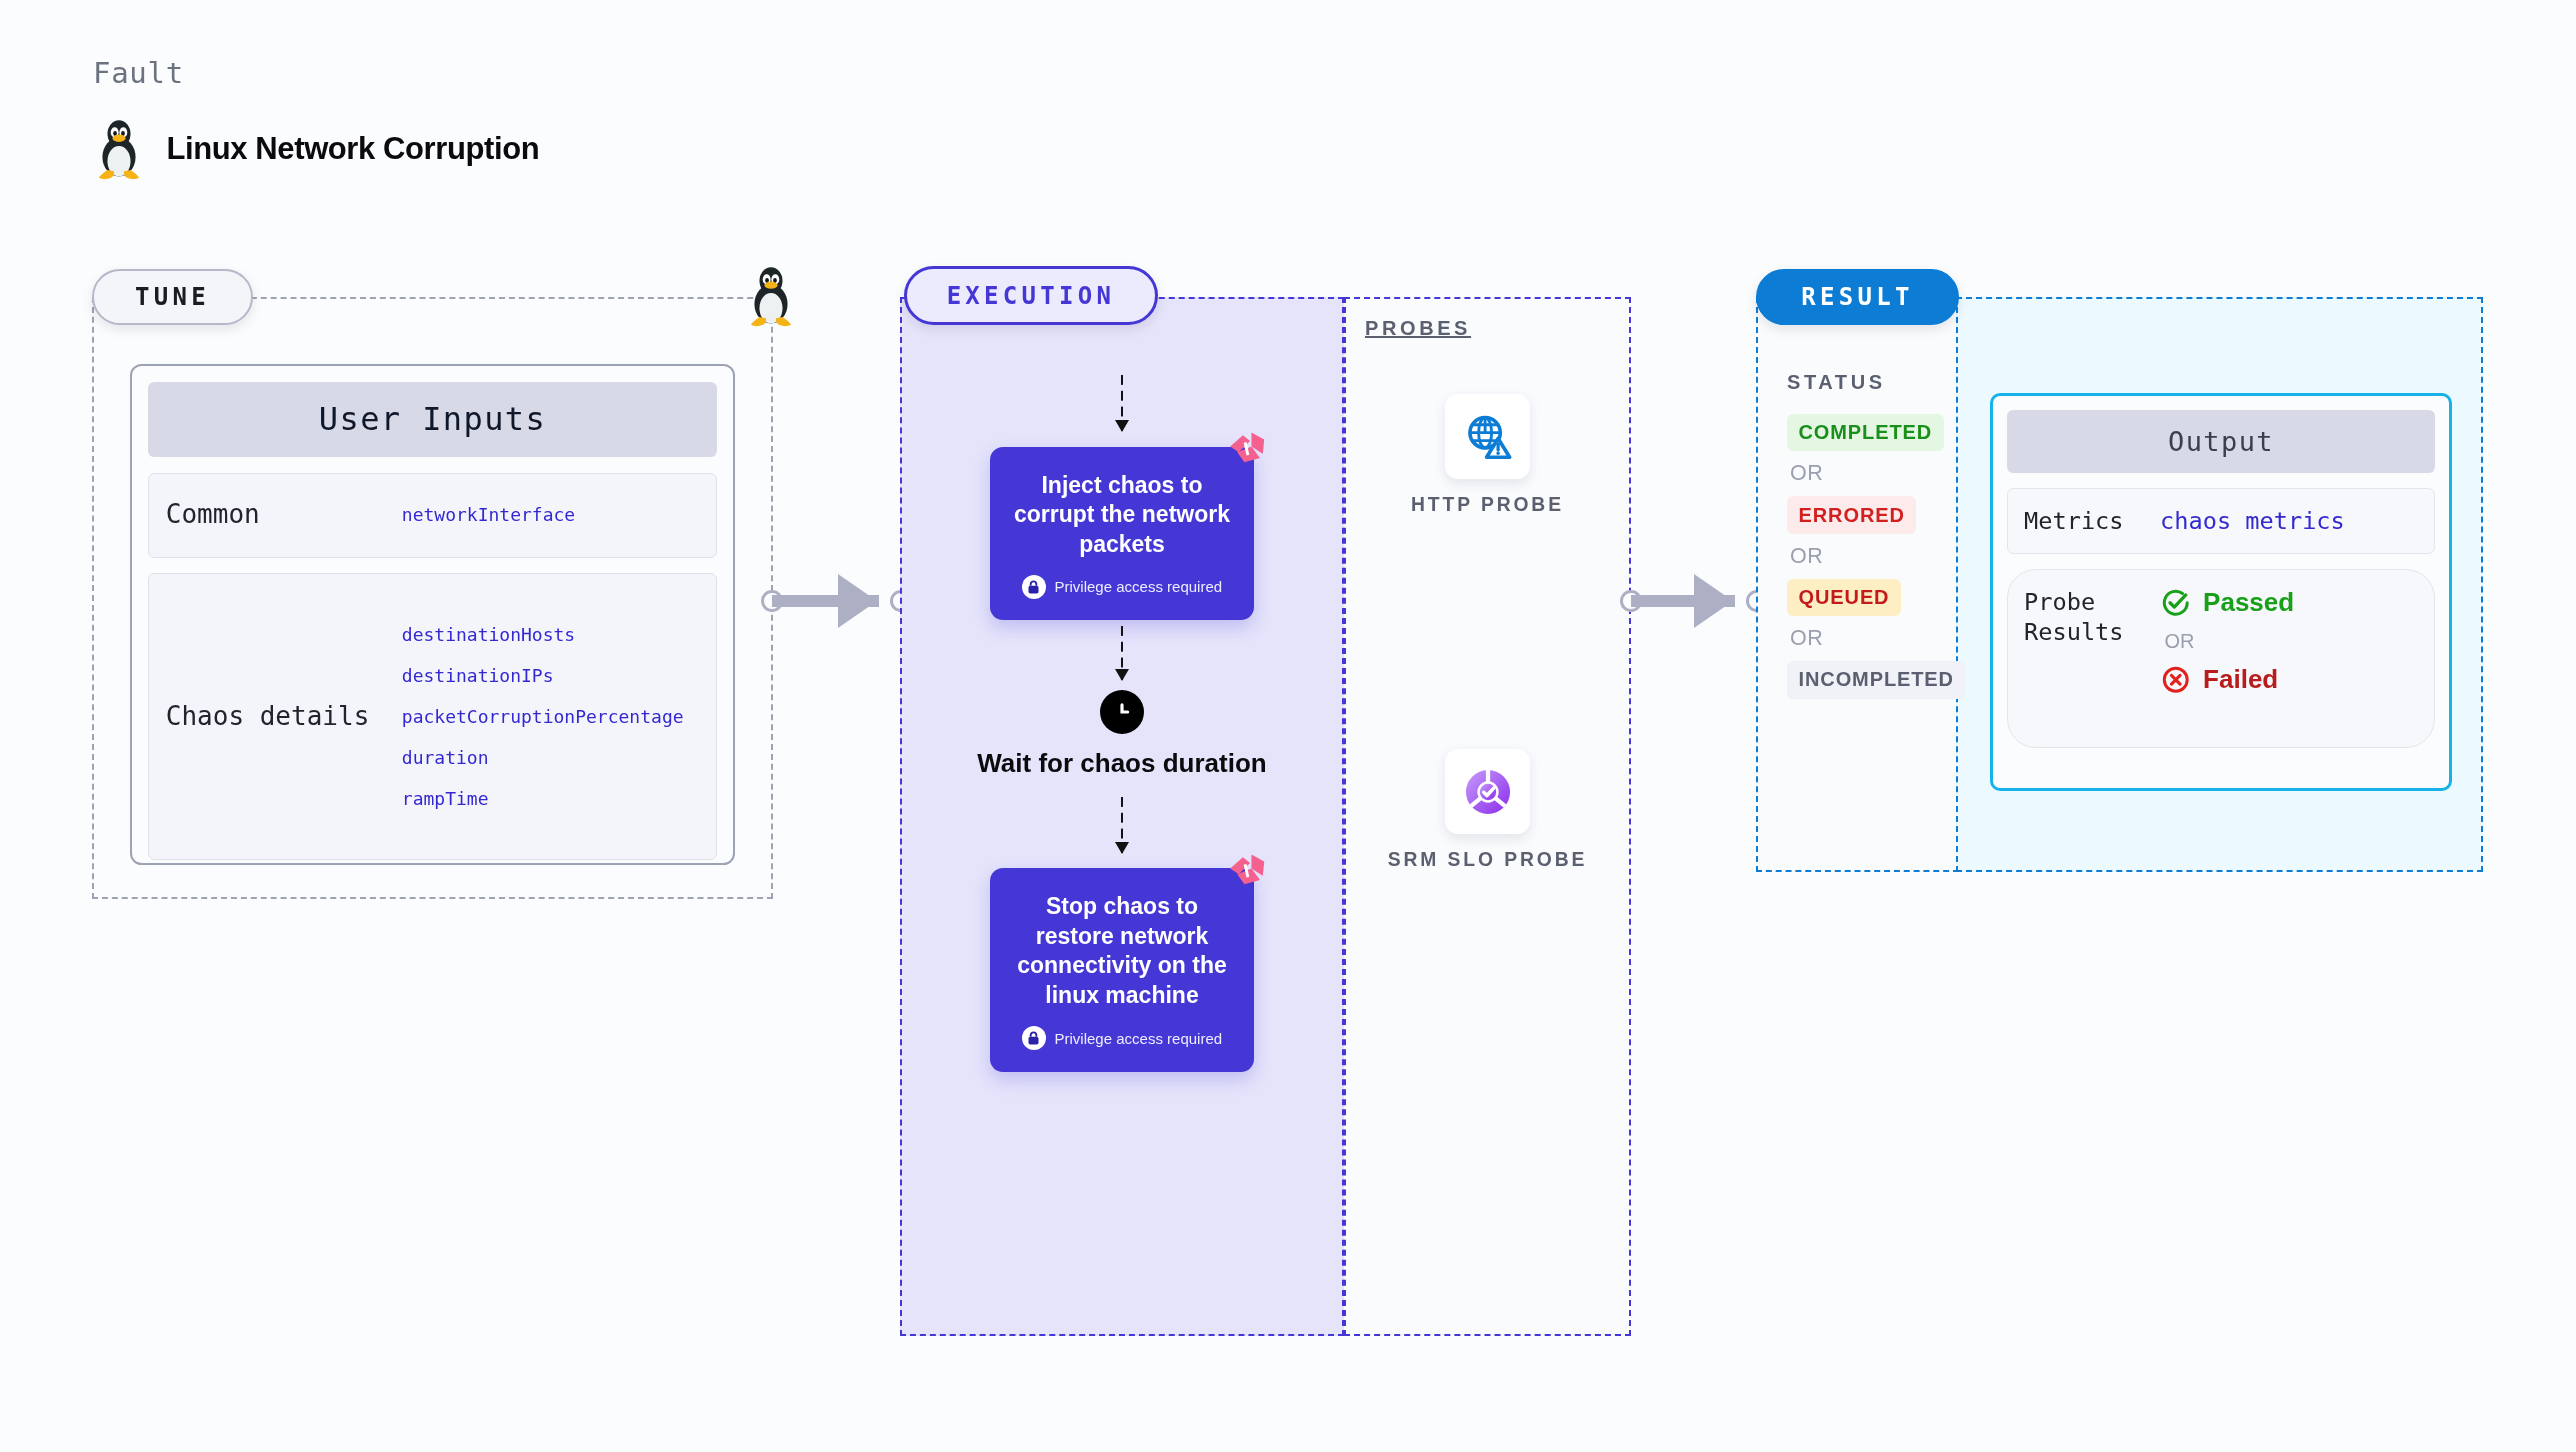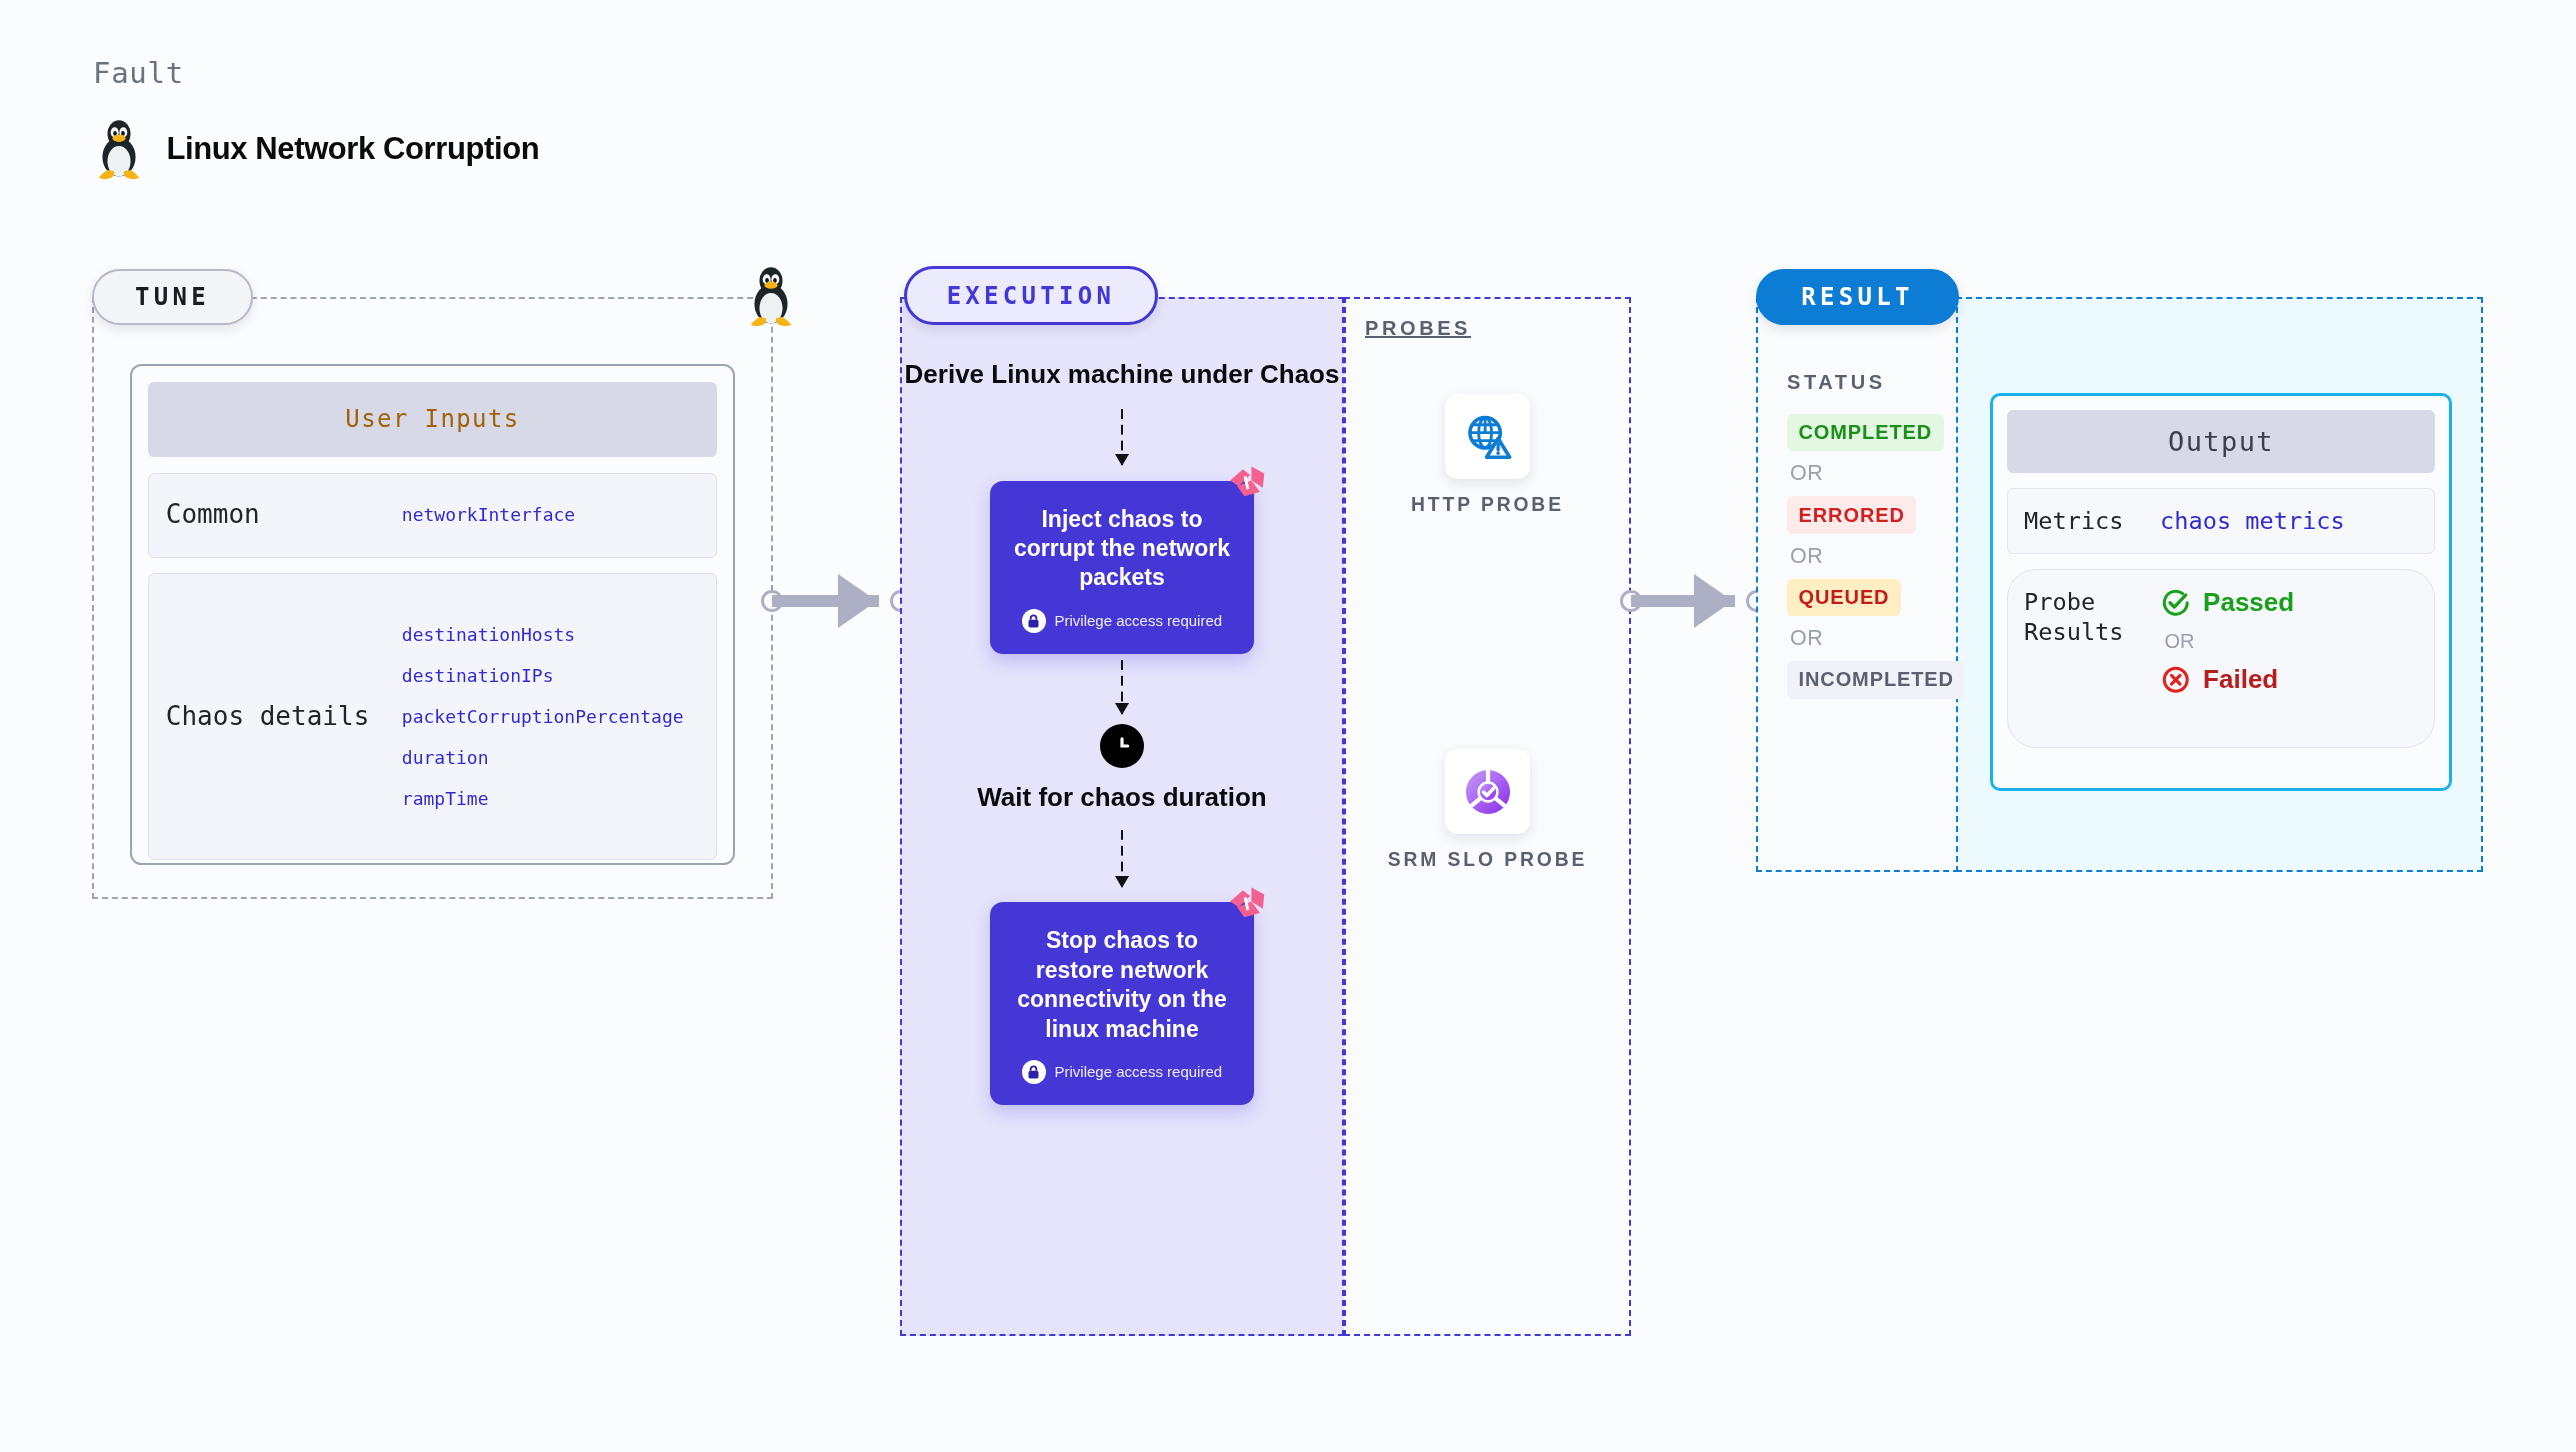--- a/index.html
+++ b/index.html
@@ -61,21 +61,21 @@
     width: 605px; height: 501px;
     background: #fbfcfd;
     border: 2.9px solid #9ca3b5; border-radius: 11.5px;
     padding: 15.8px;
   }
   .inputs-title {
     height: 75px; background: #d8d9e6;
     border-radius: 6.4px;
     display: flex; align-items: center; justify-content: center;
     font-family: "DejaVu Sans Mono", monospace;
-    font-size: 24px; color: #a16207; letter-spacing: 1.4px;
+    font-size: 32px; color: #0f172a; letter-spacing: 1.4px;
   }
   .inputs-row {
     margin-top: 15.8px;
     background: #f4f5fa;
     border: 1.4px solid #dfe1ea; border-radius: 6.4px;
     display: flex; align-items: center;
     padding: 18.6px 17px;
     min-height: 85px;
   }
   .row-label {
@@ -309,21 +309,20 @@
     <div class="conn-head" style="left:838px; top:574px;"></div>
     <div class="conn-dot" style="left:890px; top:590px;"></div>
   </div>
 
   <div class="panel" id="exec-panel">
     <div class="panel-dash"></div>
   </div>
   <div class="chip" id="exec-chip">EXECUTION</div>
 
   <div class="flow">
-    <div class="flow-text">Derive Linux machine under Chaos</div>
     <div class="dash-arrow" style="height:56px; margin-top:17px;"></div>
 
     <div class="chaos-box" style="margin-top:15.8px;">
       <svg class="harness-badge" viewBox="0 0 66 62">
         <path d="M10 22 L28 6 L38 14 L22 30 Z" fill="#f4618f"></path>
         <path d="M40 2 L58 12 L56 32 L40 22 Z" fill="#f4618f"></path>
         <path d="M20 30 L40 22 L52 38 L30 44 Z" fill="#f4618f"></path>
         <path d="M31 16 L35 34" stroke="#fff" stroke-width="4" fill="none"></path>
       </svg>
       <div class="chaos-title">Inject chaos to corrupt the network packets</div>

